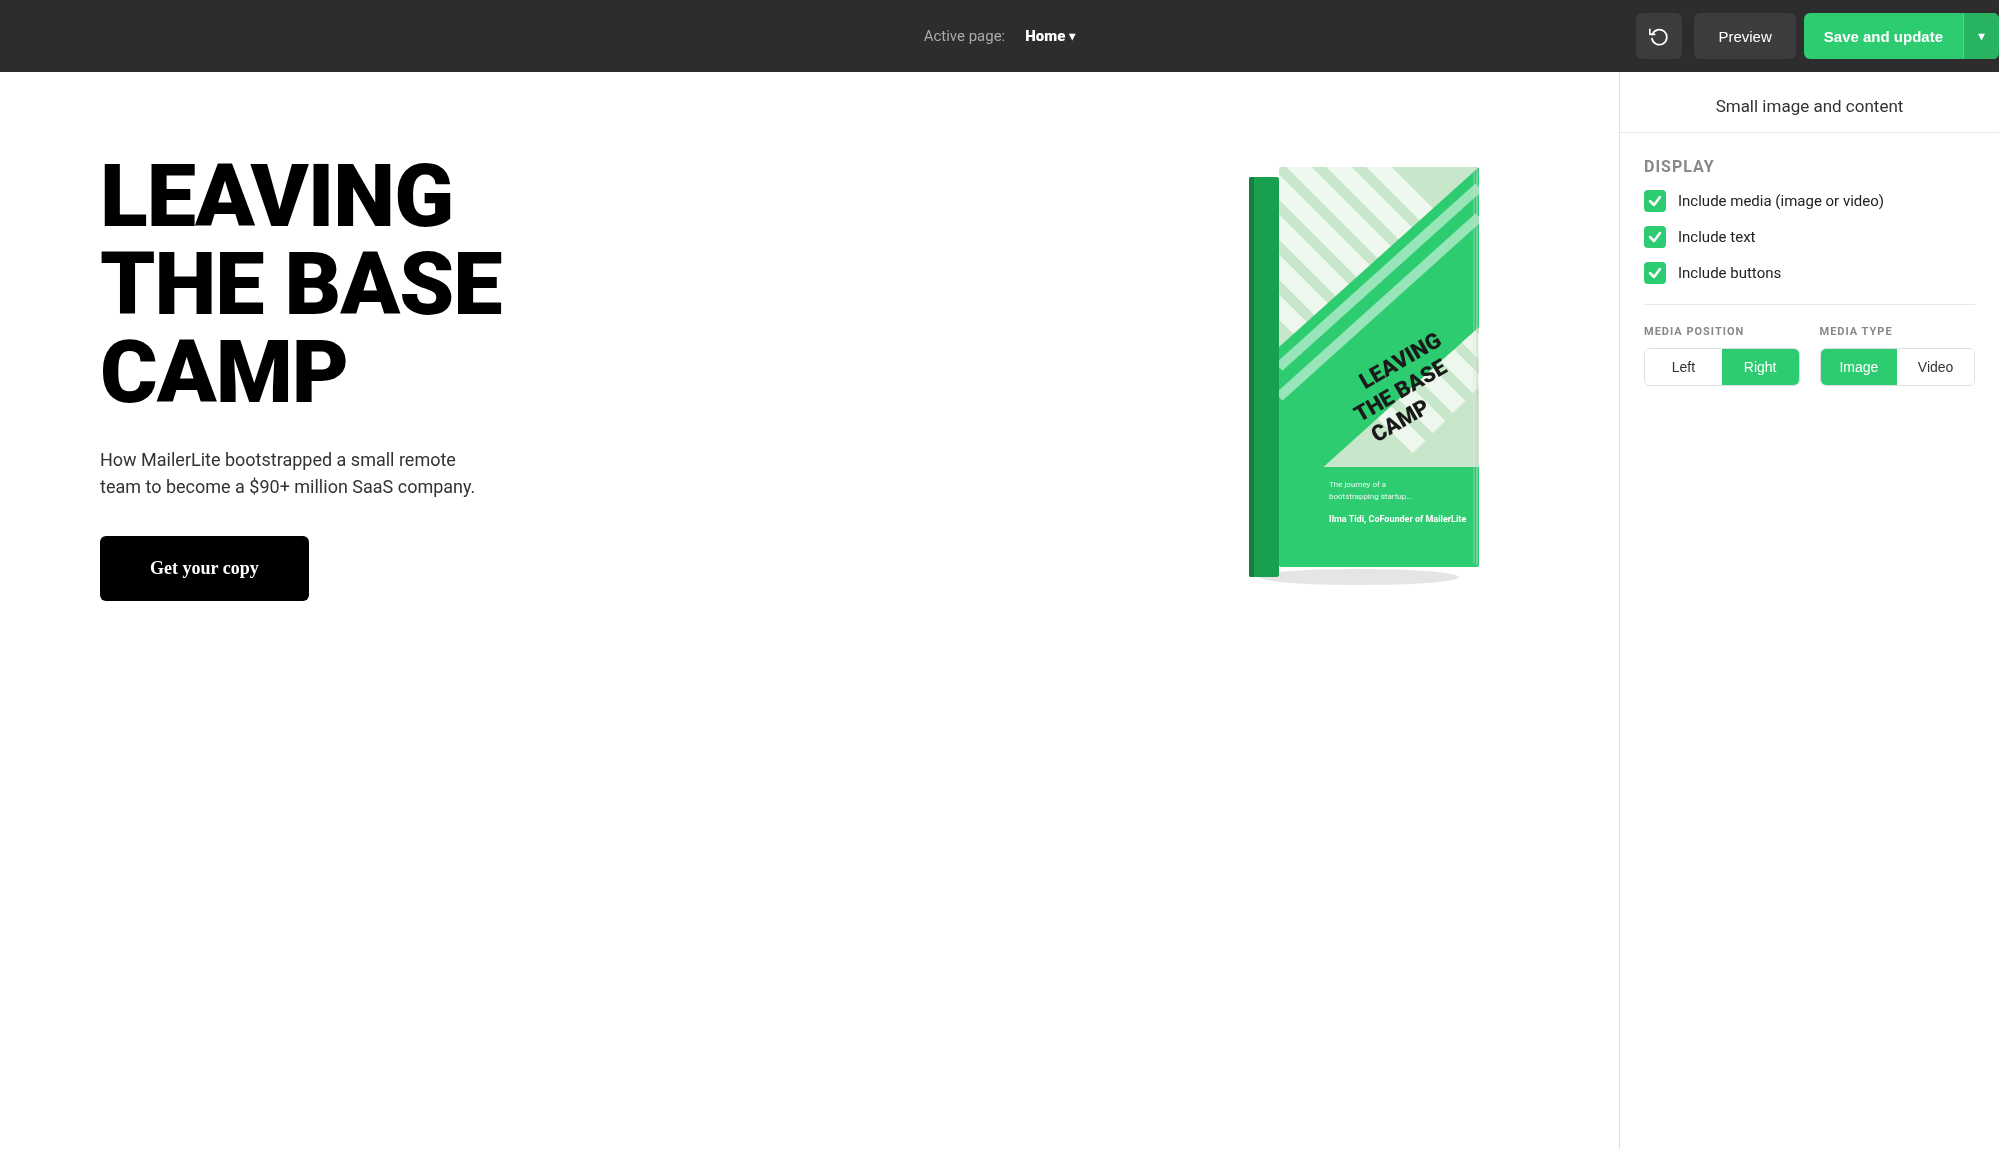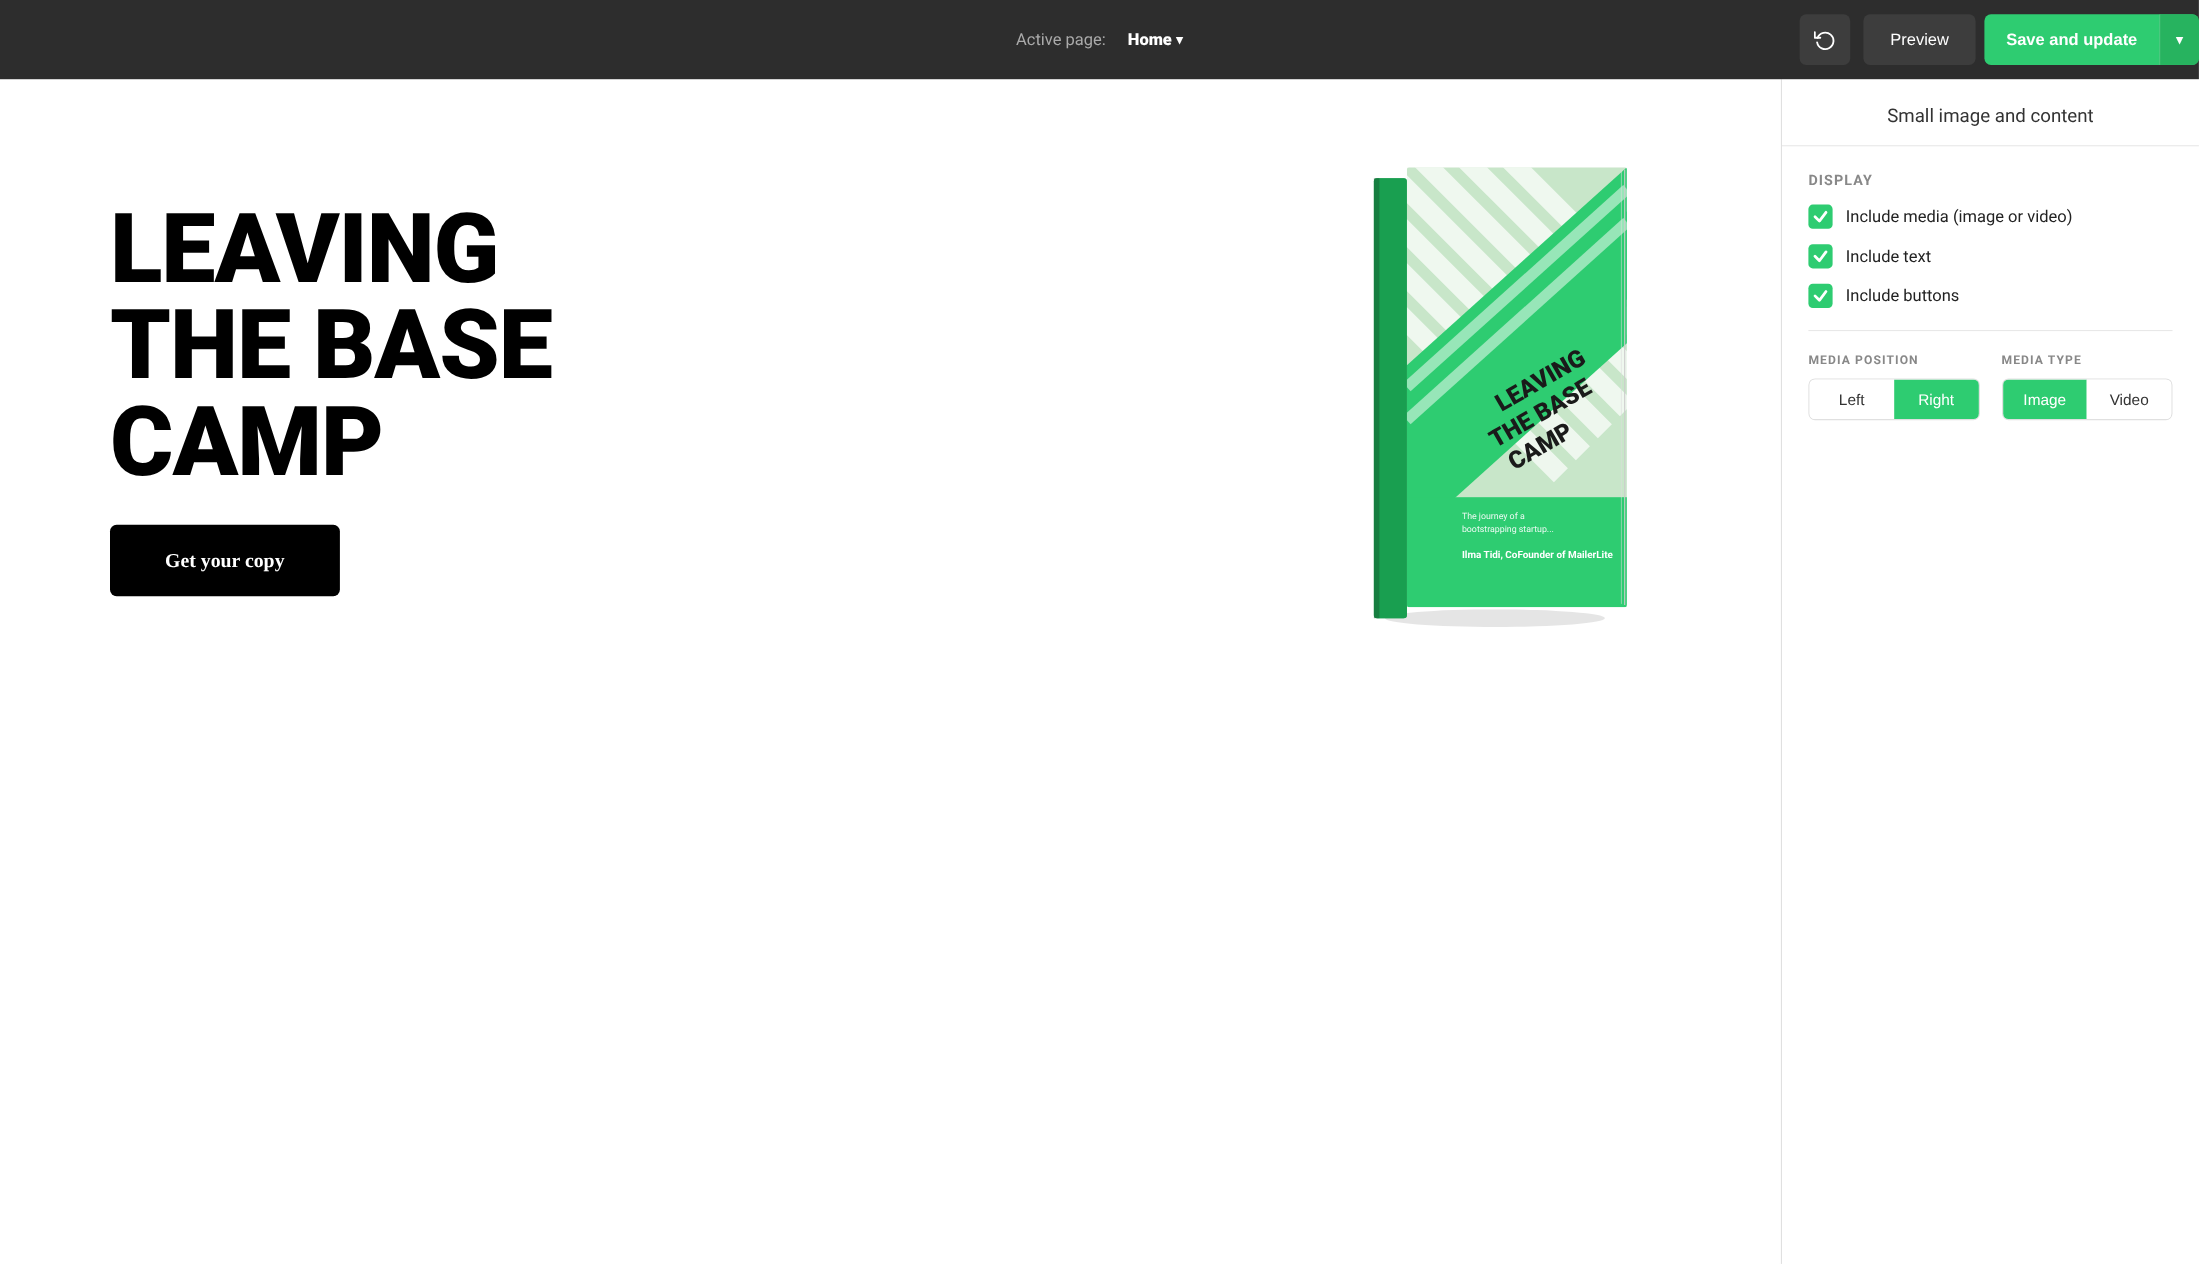--- a/index.html
+++ b/index.html
@@ -225,21 +225,21 @@
     .panel-tab.inactive {
       color: #999;
       background: transparent;
     }
     .panel-content {
       flex: 1;
       padding: 24px;
       overflow-y: auto;
     }
     .section-label {
-      font-size: 13px;
+      font-size: 16px;
       font-weight: 700;
       color: #888;
       letter-spacing: 1px;
       text-transform: uppercase;
       margin-bottom: 14px;
     }
     .checkbox-row {
       display: flex;
       align-items: center;
       gap: 12px;
@@ -370,20 +370,21 @@
 
   <div class="canvas-area">
     <div class="page-preview">
       <div class="hero-section">
         <div class="hero-text">
           <div class="hero-title">
             <span>LEAVING</span><br>
             <span>THE BASE</span><br>
             <span>CAMP</span>
           </div>
+          <div class="hero-subtitle">How MailerLite bootstrapped a small remote team to become a $90+ million SaaS company.</div>
           <button class="cta-button">Get your copy</button>
         </div>
         <div class="hero-image">
 
           <svg width="260" height="420" viewBox="0 0 260 420">
 
             <ellipse cx="130" cy="410" rx="100" ry="8" fill="rgba(0,0,0,0.1)"></ellipse>
 
             <rect x="20" y="10" width="30" height="400" rx="3" fill="#1a9e50"></rect>
 

